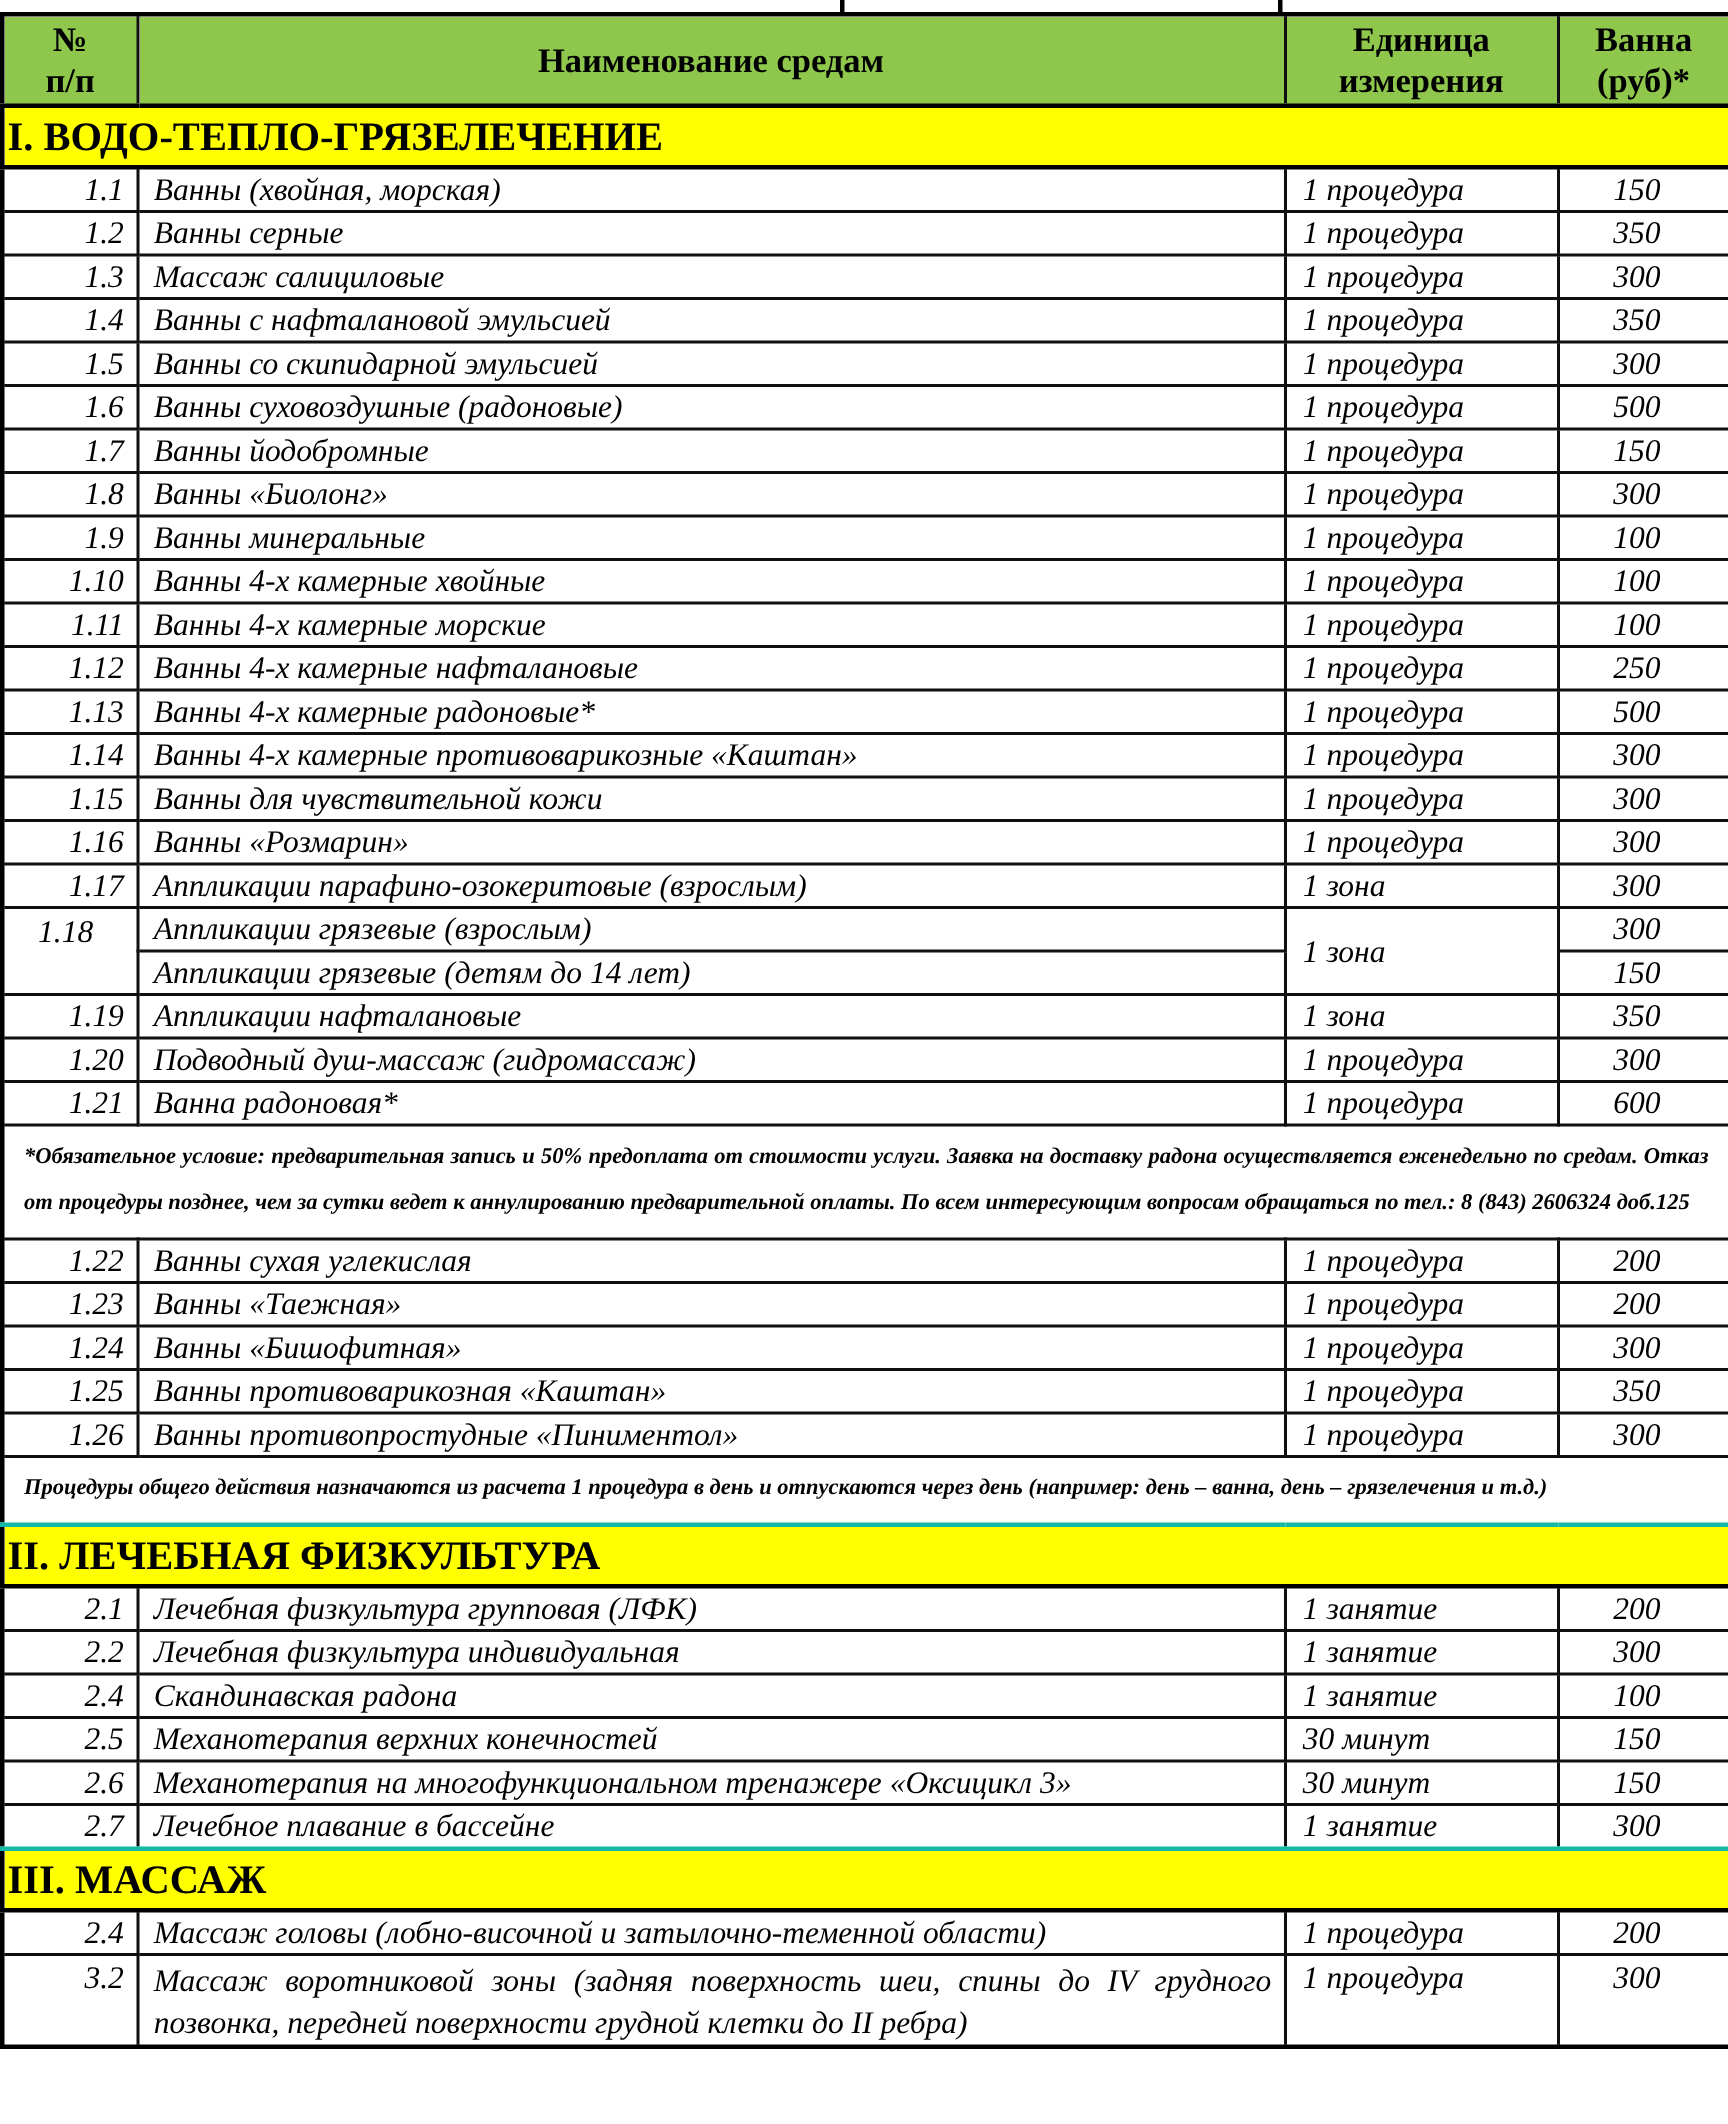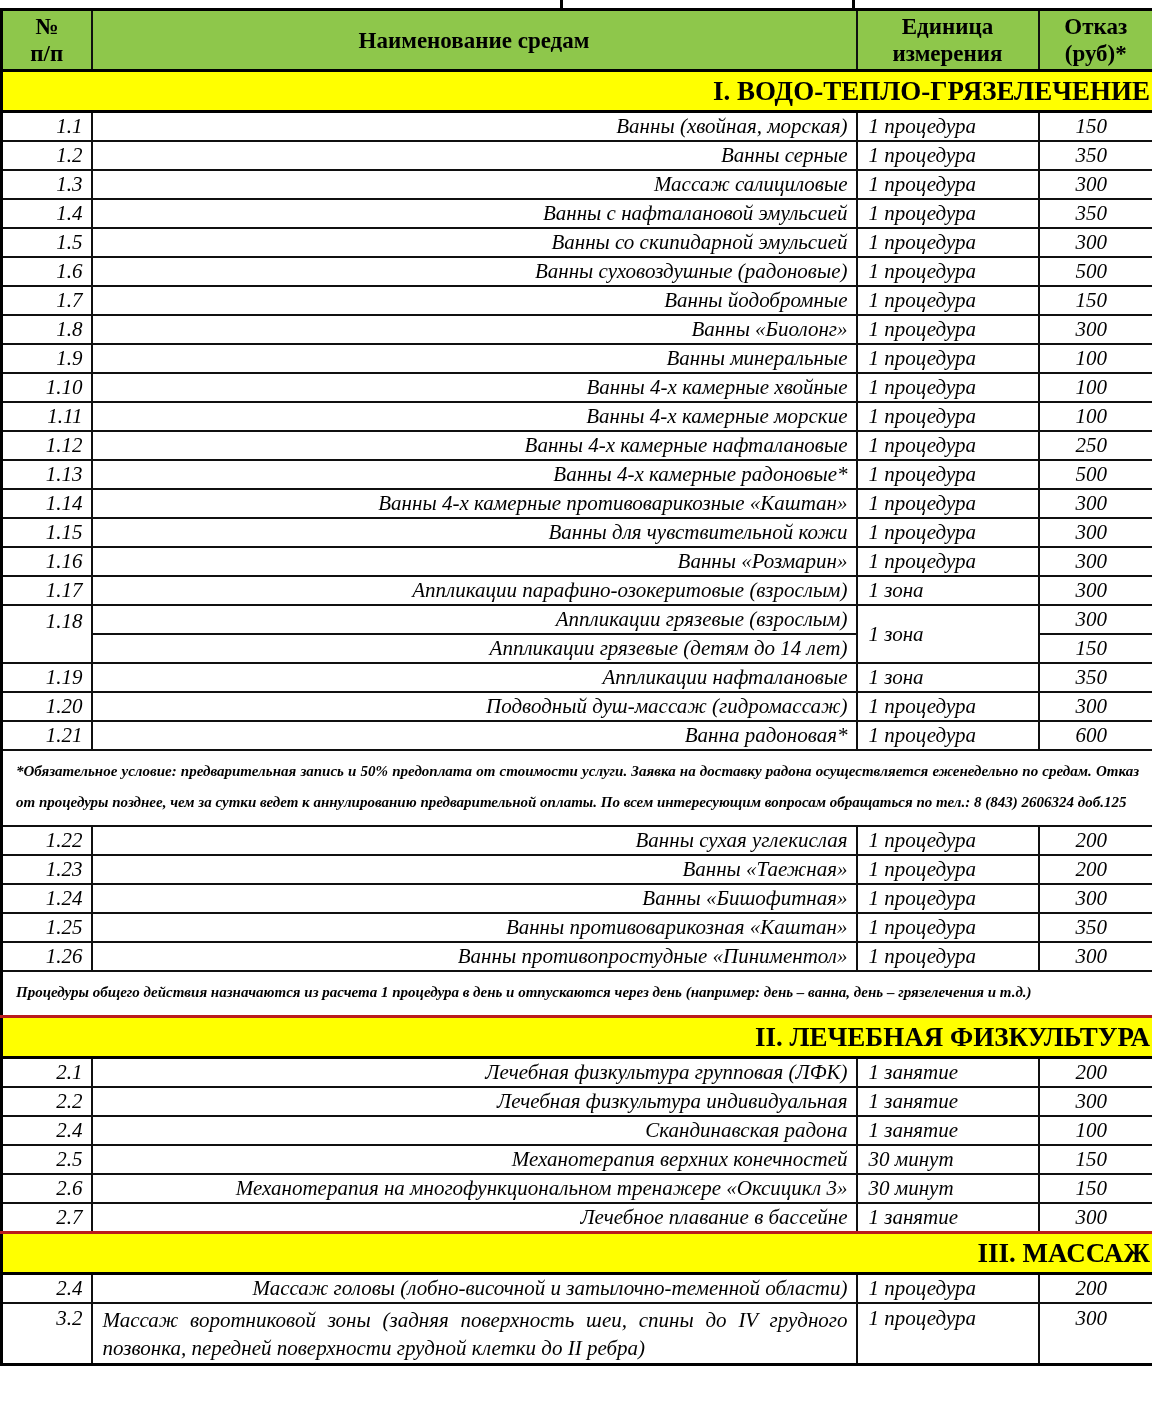--- a/index.html
+++ b/index.html
@@ -23,29 +23,29 @@
     background:var(--head-bg,#8ec74b);
     font-weight:bold; font-size:23px; line-height:1.18;
     text-align:center; vertical-align:middle;
     height:50px; padding:2px 4px;
     border-bottom:3px solid #000;
   }
   th.pre { white-space:pre-line; }
 
   tr.section-row td {
     background:var(--section-bg,#ffff00);
-    font-weight:bold; font-size:27px; text-align:right; vertical-align:middle;
+    font-weight:bold; font-size:27px; text-align:left; vertical-align:middle;
     height:36px; padding:1px 2px;
-    border-top:3px solid #b91c1c; border-bottom:3px solid #000;
+    border-top:3px solid #14b8a6; border-bottom:3px solid #000;
   }
 
   tr.item { height:29px;font-style:italic; }
   tr.item td { font-size:21px; vertical-align:middle; }
   td.num   { text-align:right; padding:1px 8px 1px 2px; }
-  td.name  { text-align:right;  padding:1px 8px 1px 10px; }
+  td.name  { text-align:left;  padding:1px 8px 1px 10px; }
   td.unit  { text-align:left;  padding:1px 4px 1px 11px;margin-top:20px; }
   td.price { text-align:center; padding:1px 11px 1px 2px; }
 
   tr.item.twoline { height:59px; }
   tr.item.twoline td { vertical-align:top; padding-top:2px; }
   td.name.justify { text-align:justify; line-height:28px; }
 
   td.note {
     font-weight:bold; font-style:italic; font-size:15px;
     line-height:31px; text-align:justify;
@@ -67,21 +67,21 @@
         <col style="width:765px">
         <col style="width:182px">
         <col style="width:115px">
     </colgroup>
     <thead>
       <tr>
         <th class="pre">№
 п/п</th>
         <th>Наименование средам</th>
         <th>Единица измерения</th>
-        <th>Отказ (руб)*</th>
+        <th>Ванна (руб)*</th>
       </tr>
     </thead>
     <tbody>
       <tr class="section-row">
         <td colspan="4">I. ВОДО-ТЕПЛО-ГРЯЗЕЛЕЧЕНИЕ</td>
       </tr>
 
       <tr class="item">
         <td class="num">1.1</td>
         <td class="name">Ванны (хвойная, морская)</td>
@@ -179,21 +179,21 @@
         <td class="price">300</td>
       </tr>
       <tr class="item">
         <td class="num">1.17</td>
         <td class="name">Аппликации парафино-озокеритовые (взрослым)</td>
         <td class="unit">1 зона</td>
         <td class="price">300</td>
       </tr>
 
       <tr class="item">
-        <td class="num" rowspan="2" style="vertical-align:top; padding-top:3px;">1.18</td>
+        <td class="num" rowspan="2" style="vertical-align:top; padding-top:3px;text-align:center;">1.18</td>
         <td class="name">Аппликации грязевые (взрослым)</td>
         <td class="unit" rowspan="2">1 зона</td>
         <td class="price">300</td>
       </tr>
       <tr class="item">
         <td class="name">Аппликации грязевые (детям до 14 лет)</td>
         <td class="price">150</td>
       </tr>
 
       <tr class="item">

